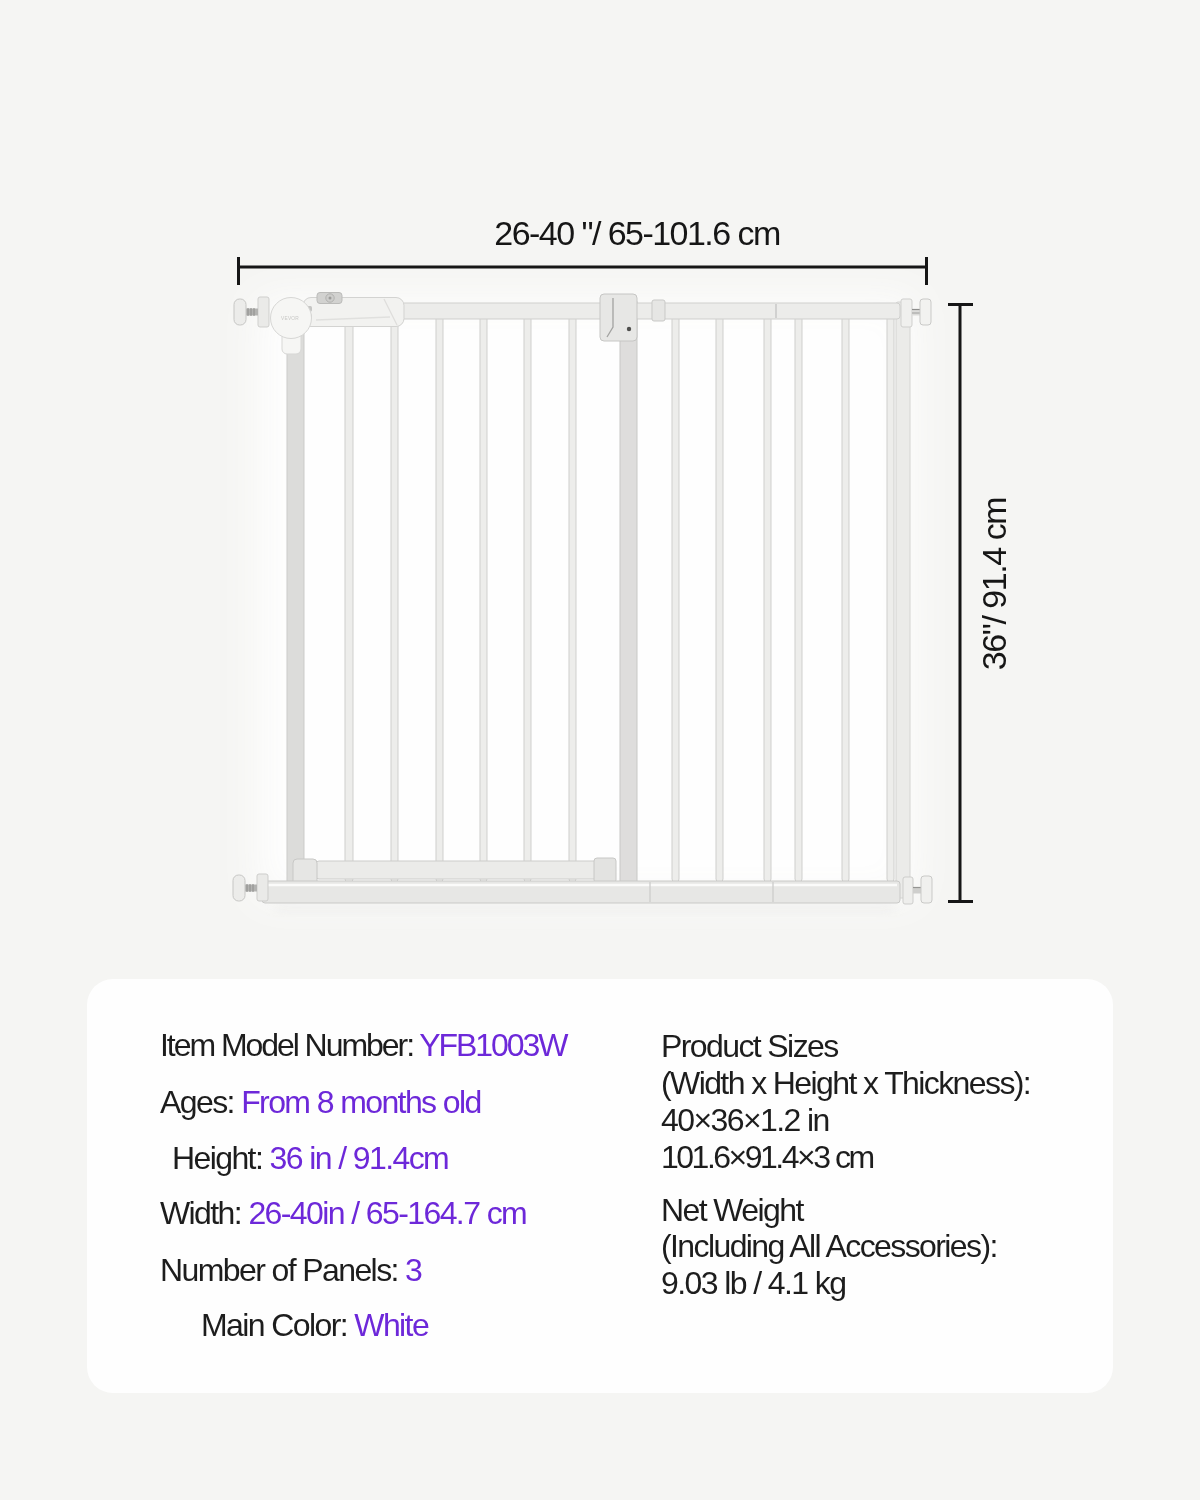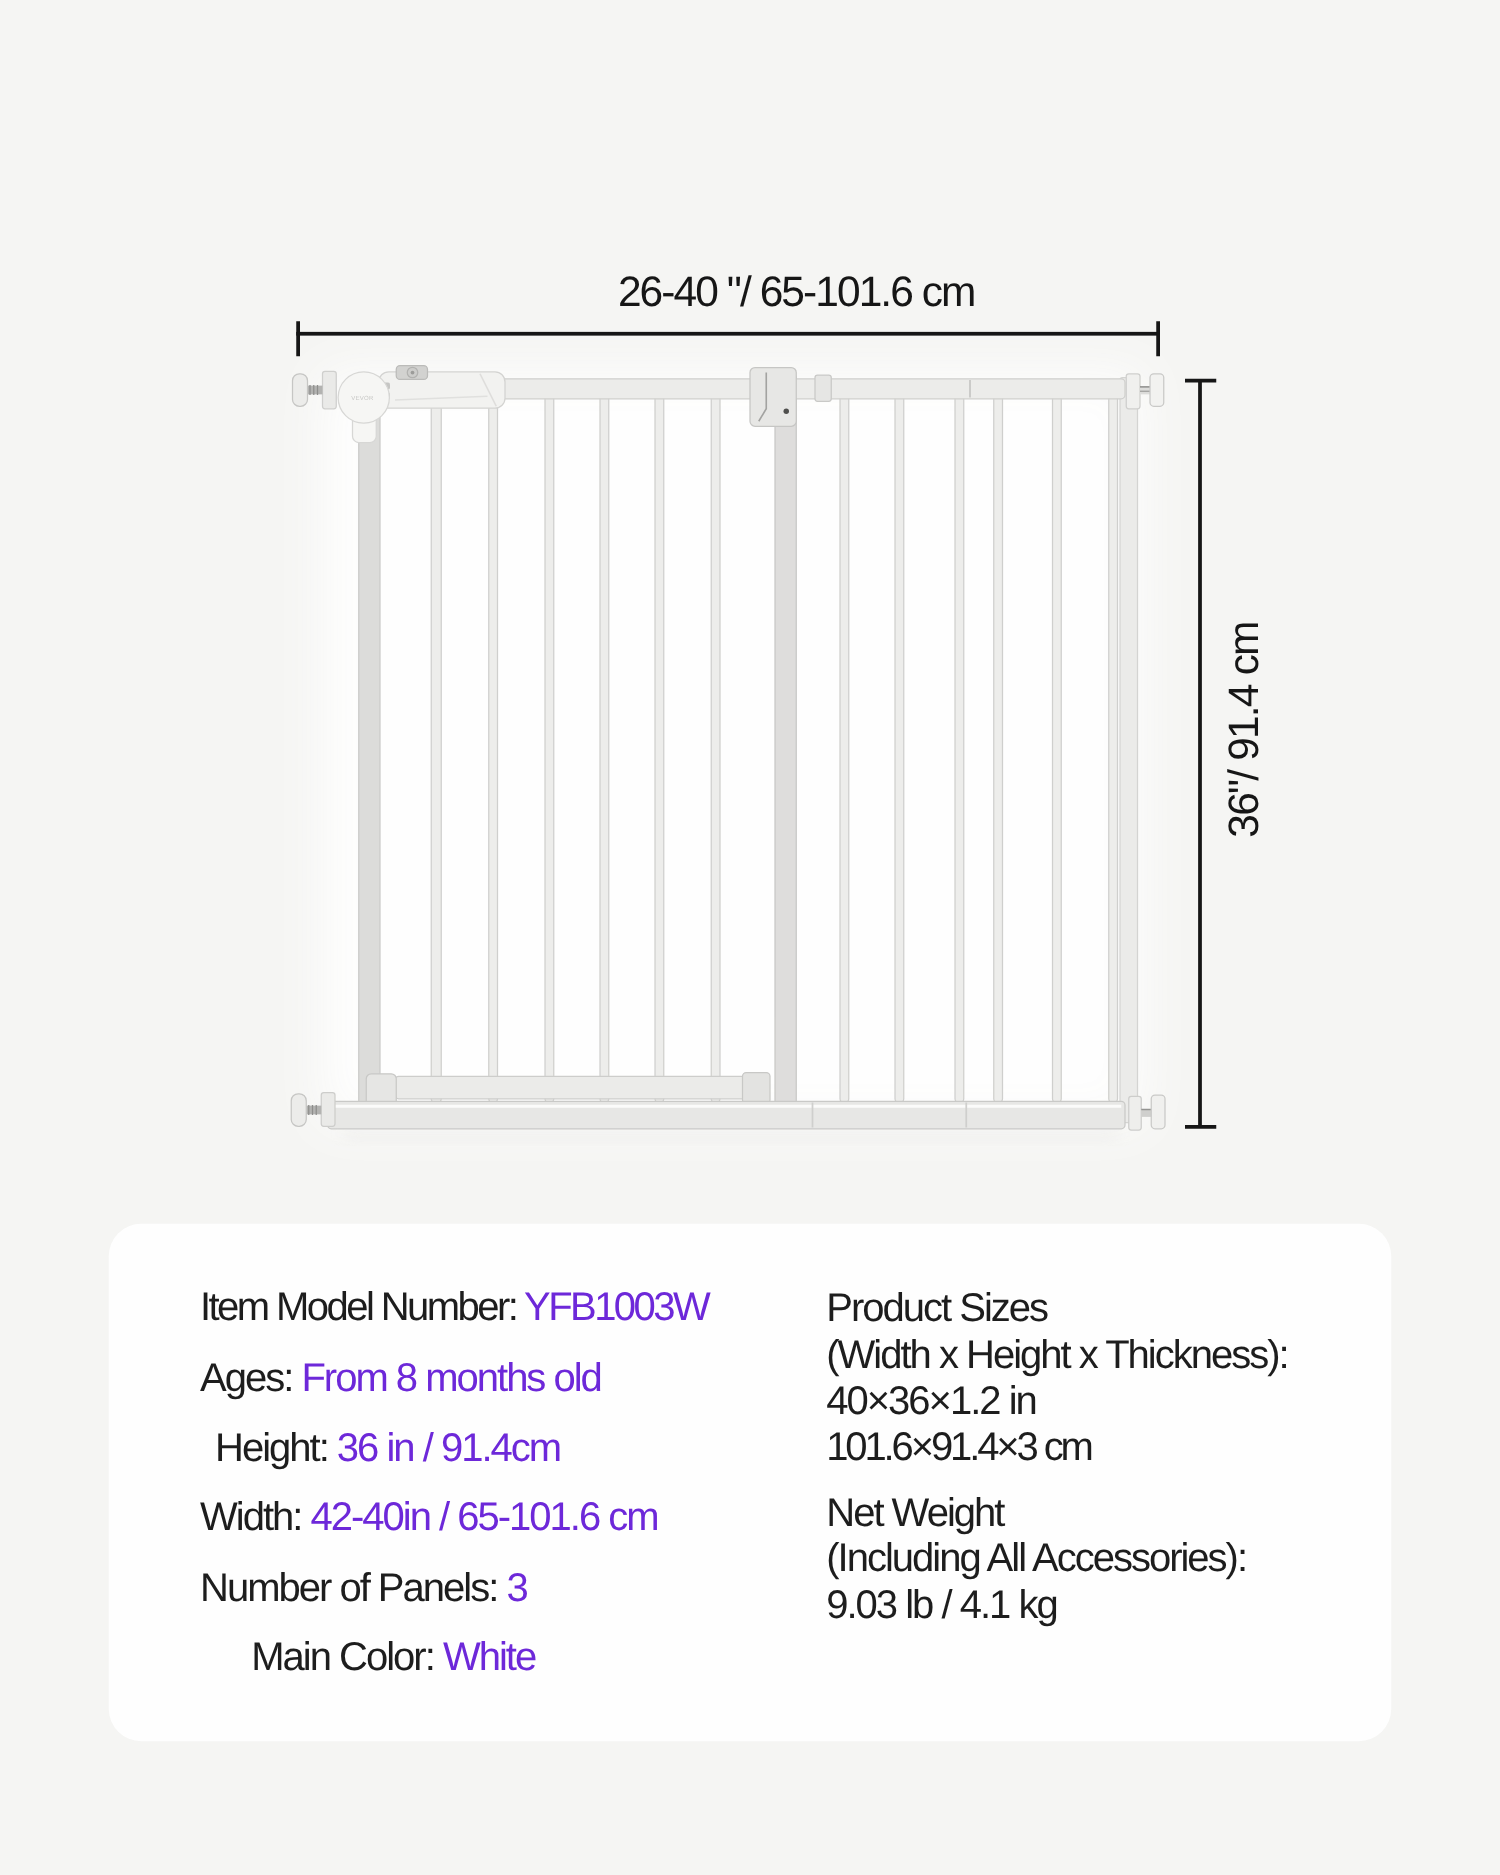--- a/index.html
+++ b/index.html
@@ -139,21 +139,21 @@
 </svg>
 
 <div class="abs" style="left:87px;top:979px;width:1026px;height:414px;background:#fefefe;border-radius:26px;"></div>
 
 <div class="row" style="left:160px;top:1029px;letter-spacing:-2.05px;">Item Model Number: <span class="org">YFB1003W</span></div>
 
 <div class="row" style="left:160px;top:1086px;">Ages: <span class="org">From 8 months old</span></div>
 
 <div class="row" style="left:160px;top:1142px;margin-left:12px;">Height: <span class="org">36 in / 91.4cm</span></div>
 
-<div class="row" style="left:160px;top:1197px;">Width: <span class="org">42-40in / 65-101.6 cm</span></div>
+<div class="row" style="left:160px;top:1197px;">Width: <span class="org">26-40in / 65-164.7 cm</span></div>
 
 <div class="row" style="left:160px;top:1254px;">Number of Panels: <span class="org">3</span></div>
 
 <div class="row" style="left:160px;top:1309px;margin-left:41px;">Main Color: <span class="org">White</span></div>
 
 <div class="row" style="left:661px;top:1030px;">Product Sizes</div>
 
 <div class="row" style="left:661px;top:1067px;">(Width x Height x Thickness):</div>
 
 <div class="row org" style="left:661px;top:1104px;text-align:right;">40×36×1.2 in</div>

